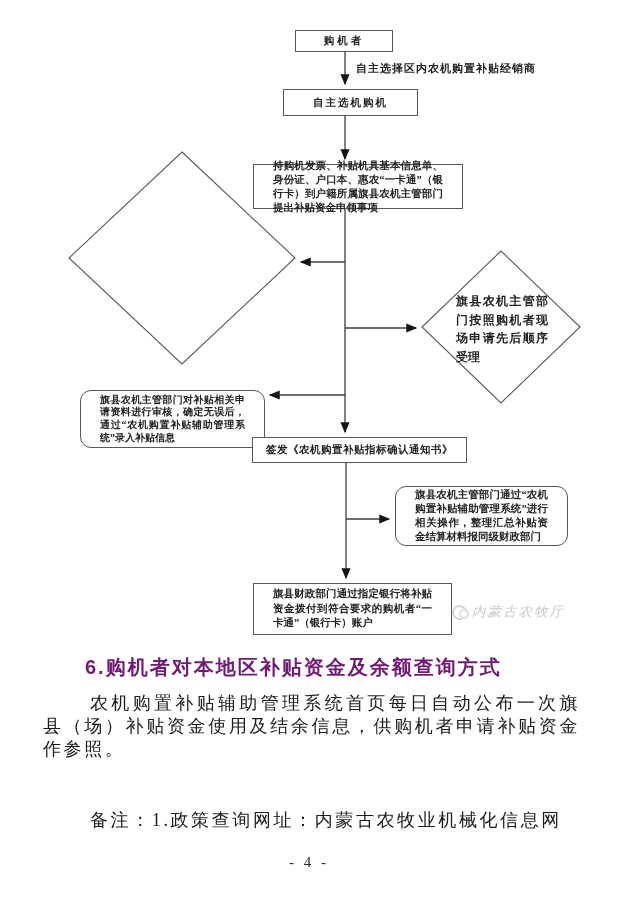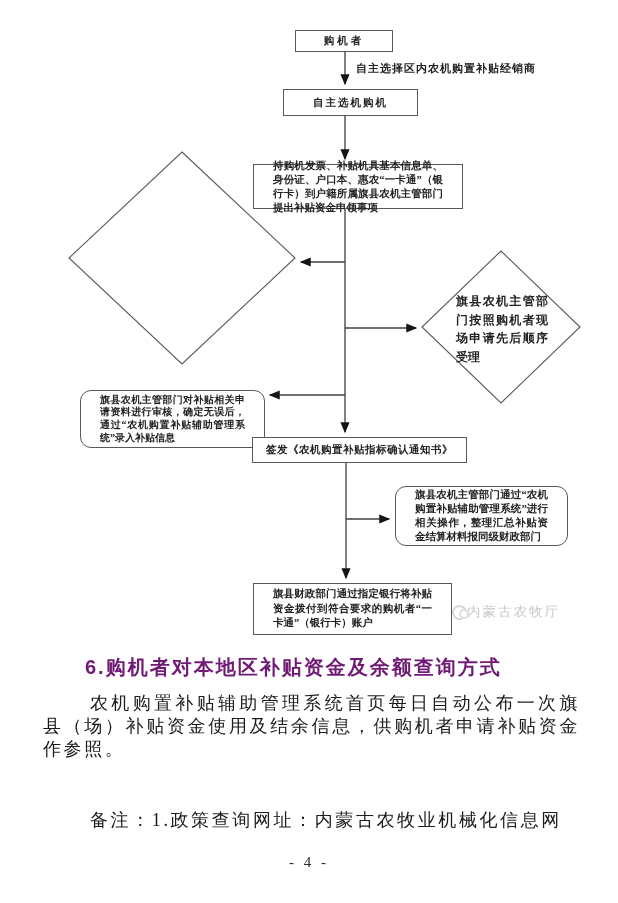--- a/index.html
+++ b/index.html
@@ -44,25 +44,26 @@
     position: absolute;
     font-weight: 600;
     color: #222;
     text-align: justify;
   }
   .diamond-text.left-d { font-size: 10px; line-height: 11.6px; }
   .diamond-text.right-d { font-size: 12px; line-height: 18.5px; }
   .watermark {
     position: absolute;
     left: 452px; top: 603px;
-    display: flex; align-items: center; 
+    display: flex; align-items: center; gap: 5px;
     color: #c9c9c9;
     font-size: 13.5px;
     letter-spacing: 2px;
     font-family: "Liberation Sans", "DejaVu Sans", sans-serif;
+    font-style: italic;
   }
   .wm-logo {
     width: 15px; height: 15px;
     border: 2.5px solid #d6d6d6;
     border-radius: 50%;
     position: relative;
     flex: 0 0 auto;
   }
   .wm-logo::after {
     content: "";

